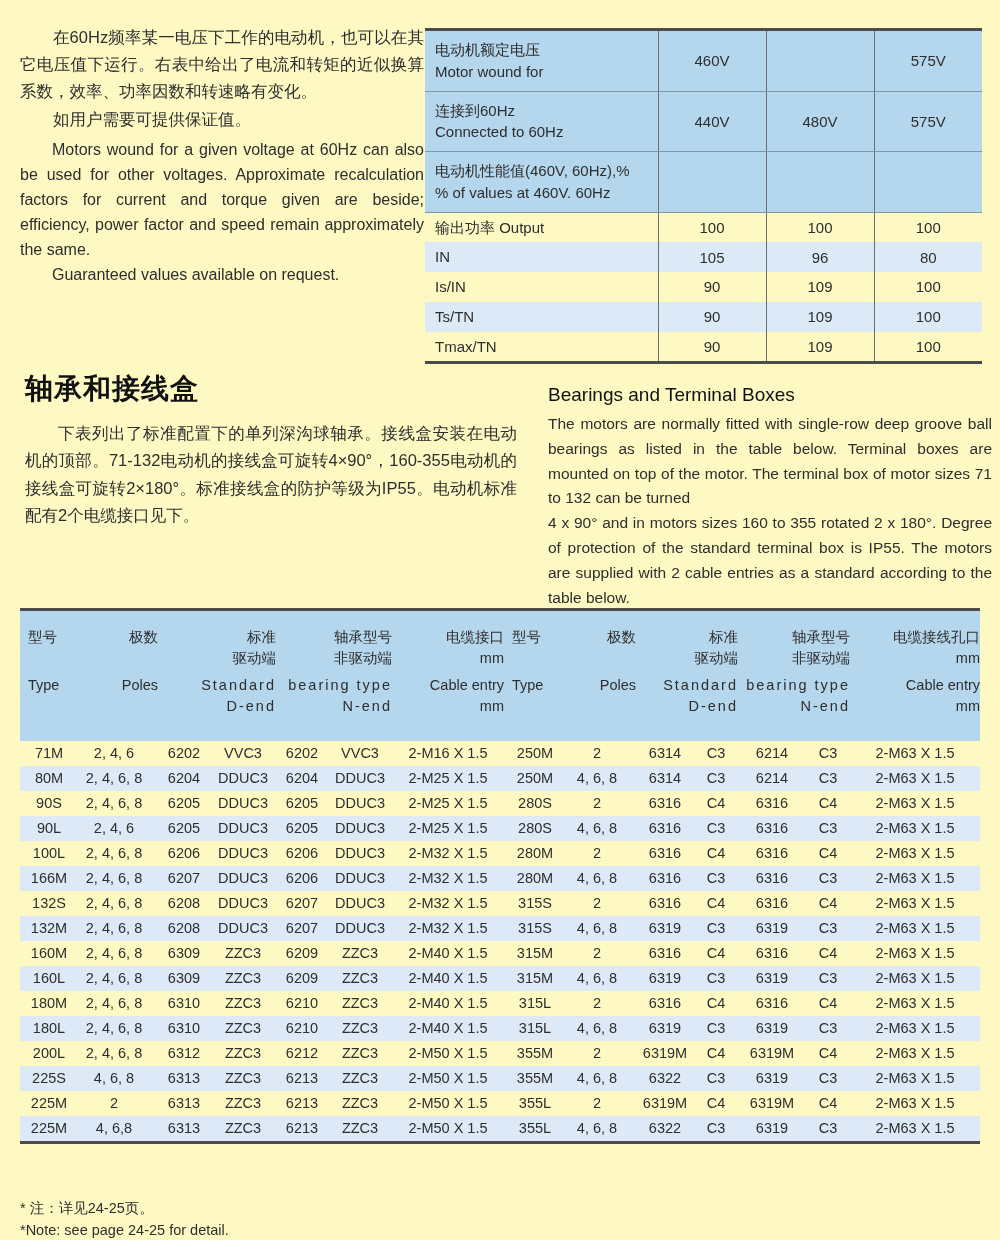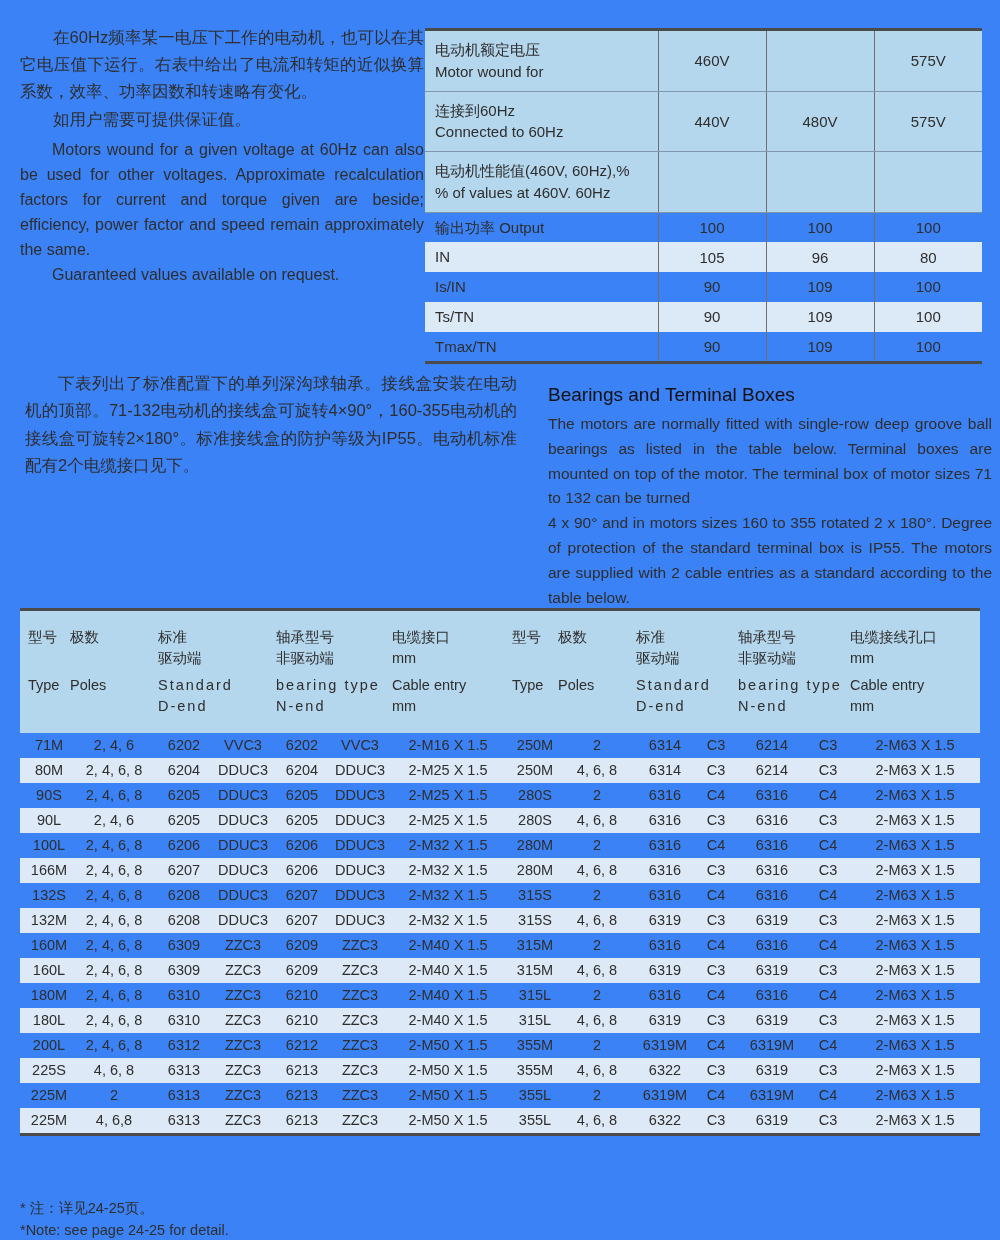--- a/index.html
+++ b/index.html
@@ -2,21 +2,21 @@
 <html><head>
 <meta charset="utf-8">
 <style>
   * { margin:0; padding:0; box-sizing:border-box; }
   body {
     width:1000px; height:1240px;
     background:#ffffff;
     font-family:"Liberation Sans", sans-serif;
     color:#333333;
   }
-  .page { position:relative; width:1000px; height:1240px; overflow:hidden; background:#3b82f6; }
+  .page { position:relative; width:1000px; height:1240px; overflow:hidden; background:#fef9c3; }
 
   
   .intro-zh { position:absolute; left:20px; top:24px; width:404px; font-size:16.5px; line-height:1.65; text-align:justify; color:#2e2e2e; }
   .intro-zh p { text-indent:2em; }
   .intro-en { position:absolute; left:20px; top:138px; width:404px; font-size:16px; line-height:1.56; text-align:justify; color:#2e2e2e; }
   .intro-en p { text-indent:2em; }
 
   
   .vtable {
     position:absolute; left:425px; top:28px; width:557px;
@@ -51,25 +51,25 @@
     font-size:14.5px; color:#2e2e2e;
   }
   .btable col.b1  { width:50px; }  .btable col.b2  { width:88px; }
   .btable col.b3  { width:52px; }  .btable col.b4  { width:66px; }
   .btable col.b5  { width:52px; }  .btable col.b6  { width:64px; }
   .btable col.b7  { width:112px; } .btable col.b8  { width:54px; }
   .btable col.b9  { width:78px; }  .btable col.b10 { width:58px; }
   .btable col.b11 { width:44px; }  .btable col.b12 { width:68px; }
   .btable col.b13 { width:44px; }  .btable col.b14 { width:130px; }
   .btable thead th {
-    background:#b5d7ed; font-weight:normal; text-align:left;
+    background:#b5d7ed; font-weight:normal; text-align:right;
     vertical-align:top; line-height:1.45; font-size:14.5px;
   }
   .btable thead tr.cn th { padding-top:16px; padding-bottom:2px; }
-  .btable thead tr.en th { padding-top:4px; padding-bottom:16px; }
+  .btable thead tr.en th { padding-top:4px; padding-bottom:24px; }
   .btable thead th.al { text-align:left; padding-left:8px; }
   .btable thead tr.en th.sp { letter-spacing:2px; }
   .btable tbody td { text-align:center; padding:4px 0 5px 0; white-space:nowrap; }
   .btable tbody td.al { text-align:center; padding-left:8px; }
   .btable tbody tr.stripe { background:#dde9f6; }
 
   
   .footnote { position:absolute; left:20px; top:1180px; font-size:14.5px; line-height:1.55; color:#2e2e2e;margin-top:17px; }
 </style>
 </head>
@@ -148,20 +148,21 @@
         <tr class="data">
           <td class="lbl">Tmax/TN</td>
           <td class="val">90</td>
           <td class="val">109</td>
           <td class="val">100</td>
         </tr>
       </tbody>
   </table>
 
   <div class="mid-zh">
+    <h2>轴承和接线盒</h2>
     <p>下表列出了标准配置下的单列深沟球轴承。接线盒安装在电动机的顶部。71-132电动机的接线盒可旋转4×90°，160-355电动机的接线盒可旋转2×180°。标准接线盒的防护等级为IP55。电动机标准配有2个电缆接口见下。</p>
   </div>
   <div class="mid-en">
     <h3>Bearings and Terminal Boxes</h3>
     <p>The motors are normally fitted with single-row deep groove ball bearings as listed in the table below. Terminal boxes are mounted on top of the motor. The terminal box of motor sizes 71 to 132 can be turned</p>
     <p>4 x 90° and in motors sizes 160 to 355 rotated 2 x 180°. Degree of protection of the standard terminal box is IP55. The motors are supplied with 2 cable entries as a standard according to the table below.</p>
   </div>
 
   <table class="btable">
     <colgroup>

